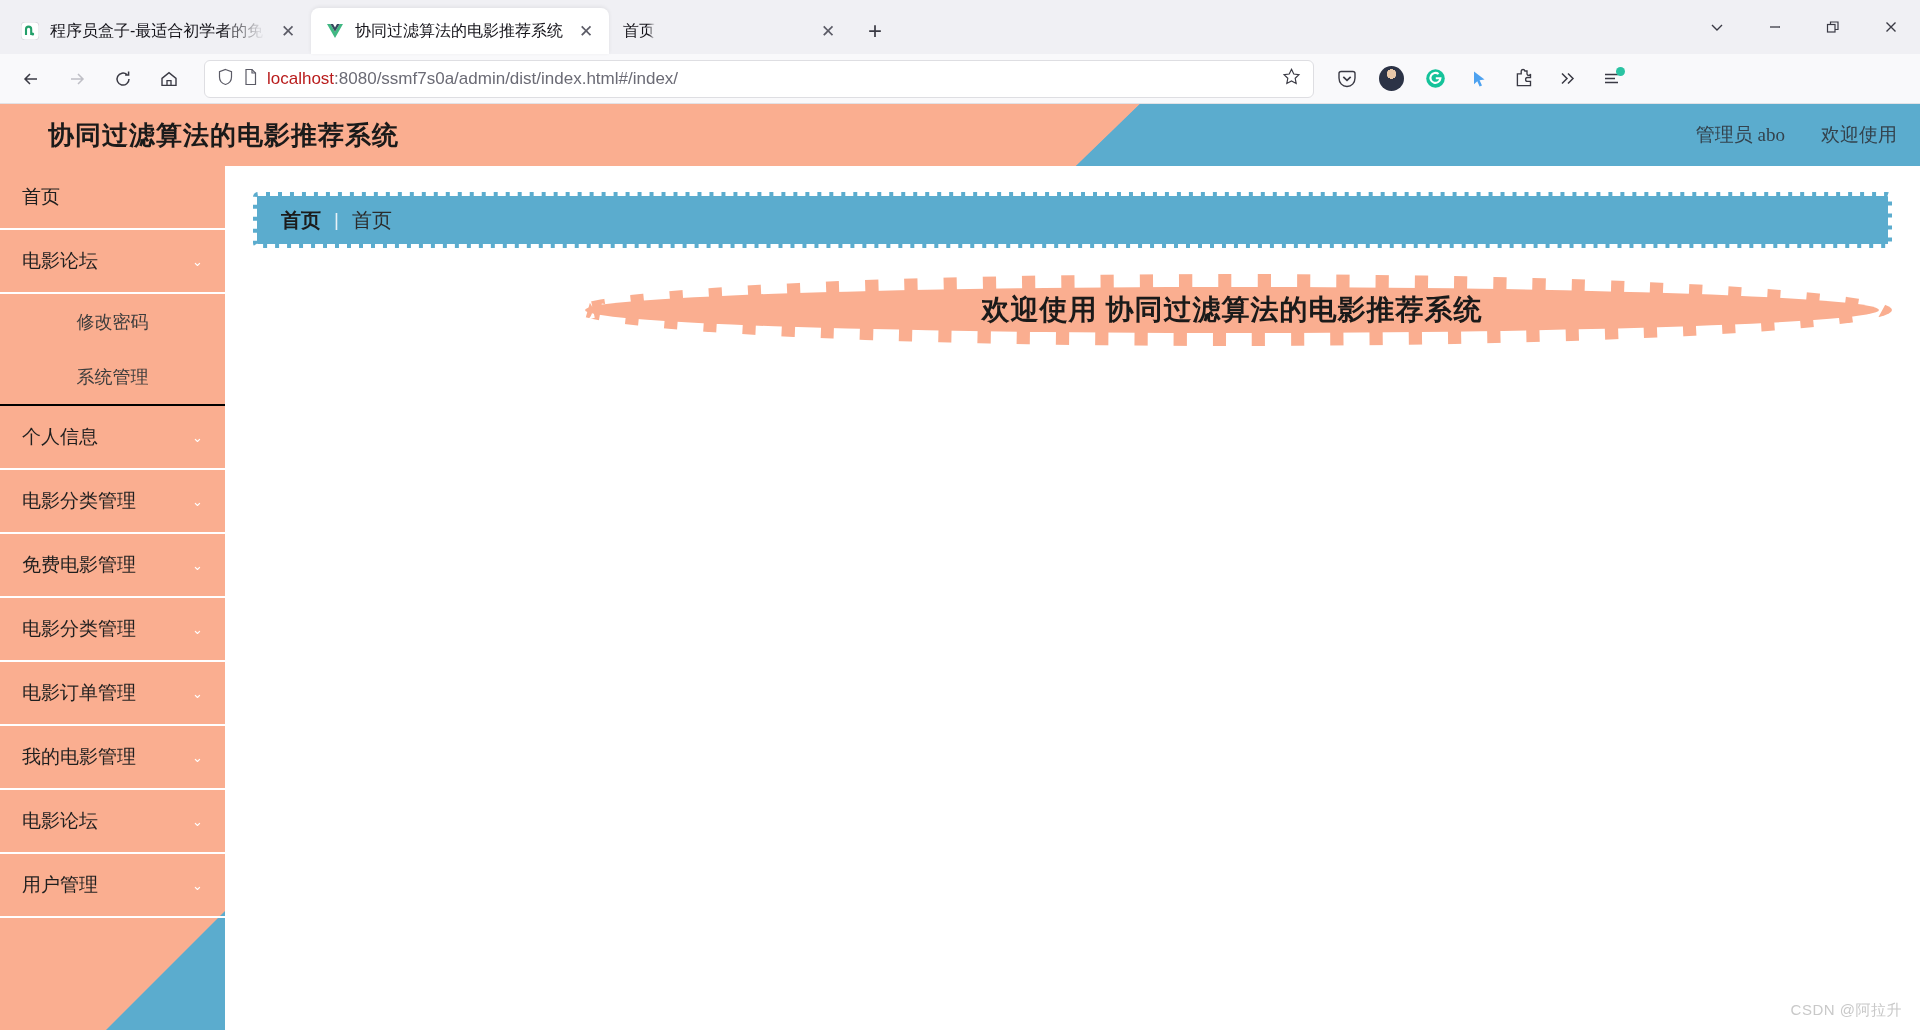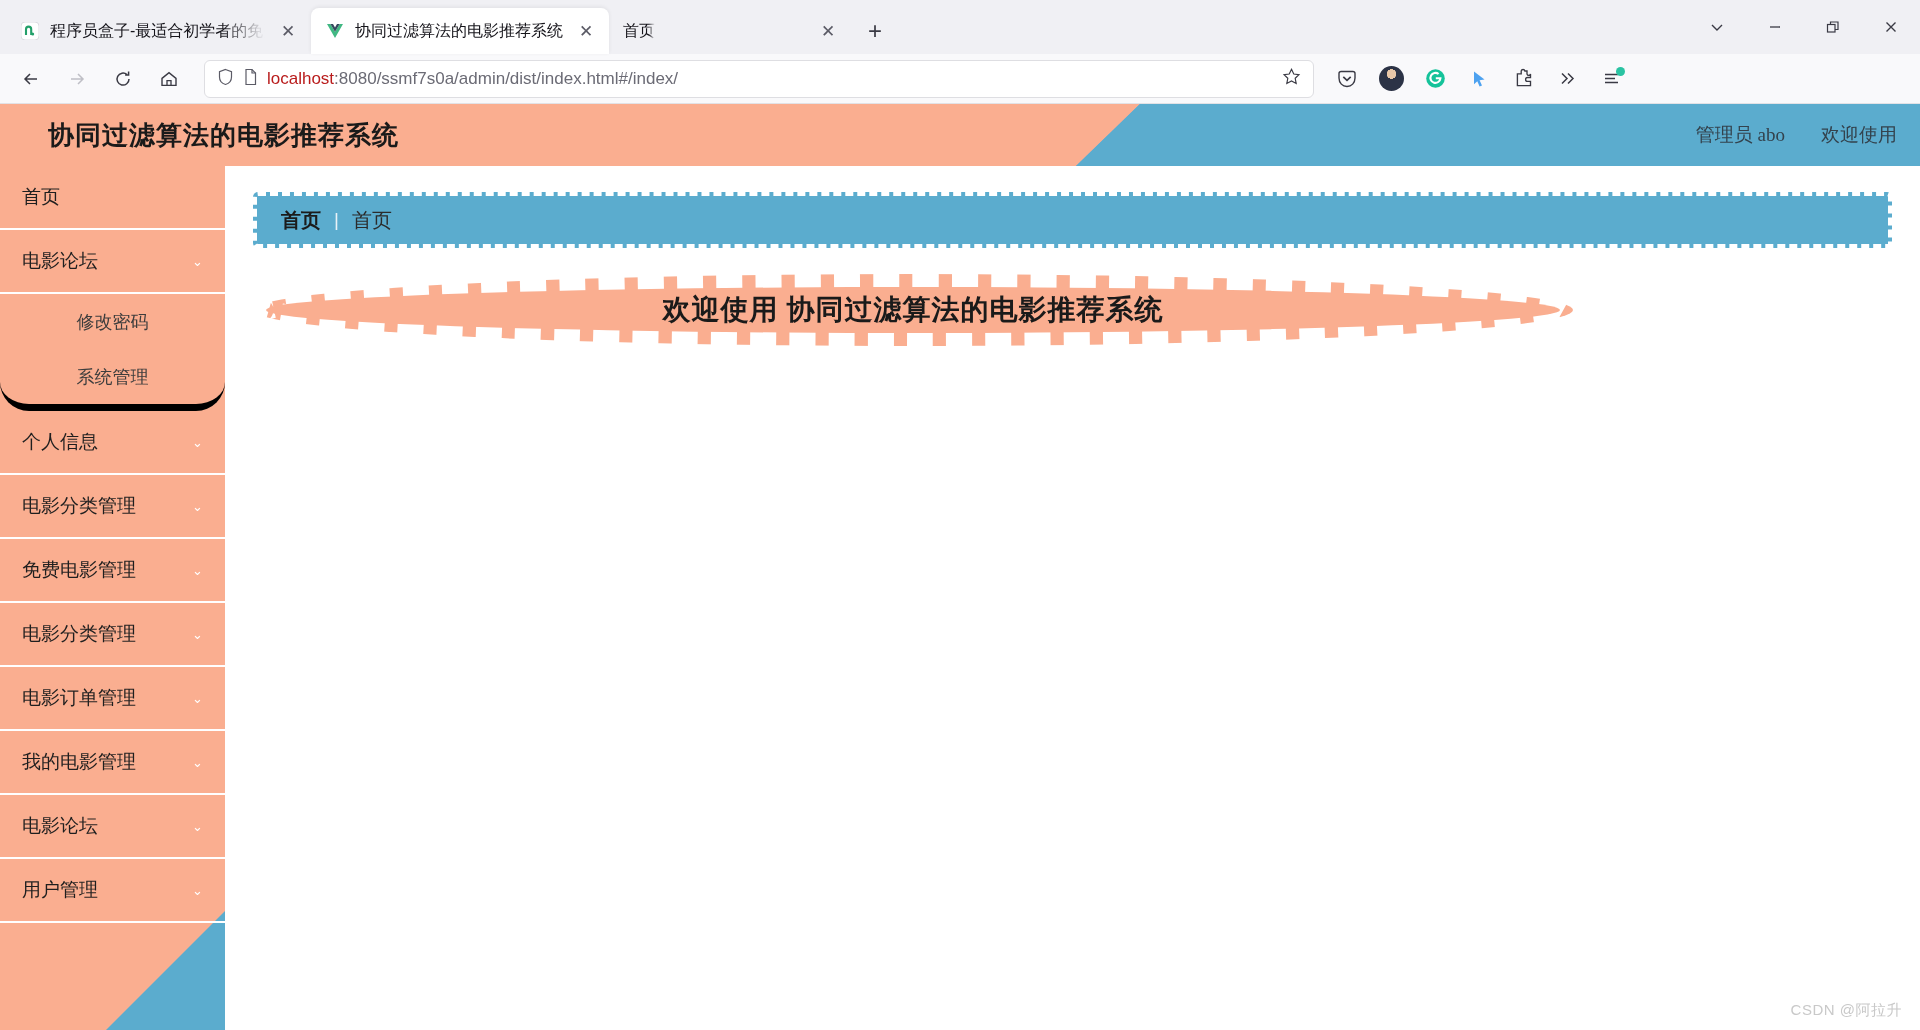--- a/index.html
+++ b/index.html
@@ -97,37 +97,37 @@
   .sidebar-list { position: relative; z-index: 2; }
   .menu-item {
     height: 64px; display: flex; align-items: center; padding: 0 22px;
     border-bottom: 2px solid #ffffff; position: relative;
   }
   .menu-item.first { border-top: none; }
   .menu-label {
     font-family: "Liberation Serif", serif; font-size: 19px; color: #1f1f1f;
   }
   .chev { position: absolute; right: 22px; color: #ffffff; font-size: 13px; line-height: 1; }
-  .sub-wrap { border-bottom: 7px solid #000000; border-radius: 29px; }
+  .sub-wrap { border-bottom: 2px solid #000000; }
   .sub-item { height: 55px; display: flex; align-items: center; justify-content: center; }
   .sub-label { font-family: "Liberation Serif", serif; font-size: 18px; color: #3d3d3d; }
 
   .content { flex: 1; position: relative; padding: 26px 28px 0 28px; background: #ffffff; }
 
   .crumb-bar {
     height: 56px; background: #5bacce; border: 4px dashed #ffffff; border-radius: 5px;
     display: flex; align-items: center; padding: 0 24px; gap: 13px;
   }
   .crumb {
     font-family: "Liberation Serif", serif; font-size: 20px; color: #1b1b1b; font-weight: 700;
   }
   .crumb.second { font-weight: 400; color: #2b2b2b; }
   .crumb-sep { color: #e8f2f7; font-size: 19px; }
 
-  .welcome-wrap { display: flex; justify-content: flex-start; margin-top: 26px; }
+  .welcome-wrap { display: flex; justify-content: flex-end; margin-top: 26px; }
   .welcome-ellipse {
     width: 1320px; height: 72px; border-radius: 50%;
     background: #faae90; border: 13px dashed #ffffff;
     display: flex; align-items: center; justify-content: center;
   }
   .welcome-text {
     font-family: "Liberation Serif", serif; font-size: 28px; color: #1a1a1a; font-weight: 700;
     white-space: nowrap; letter-spacing: 1px;
   }
 

